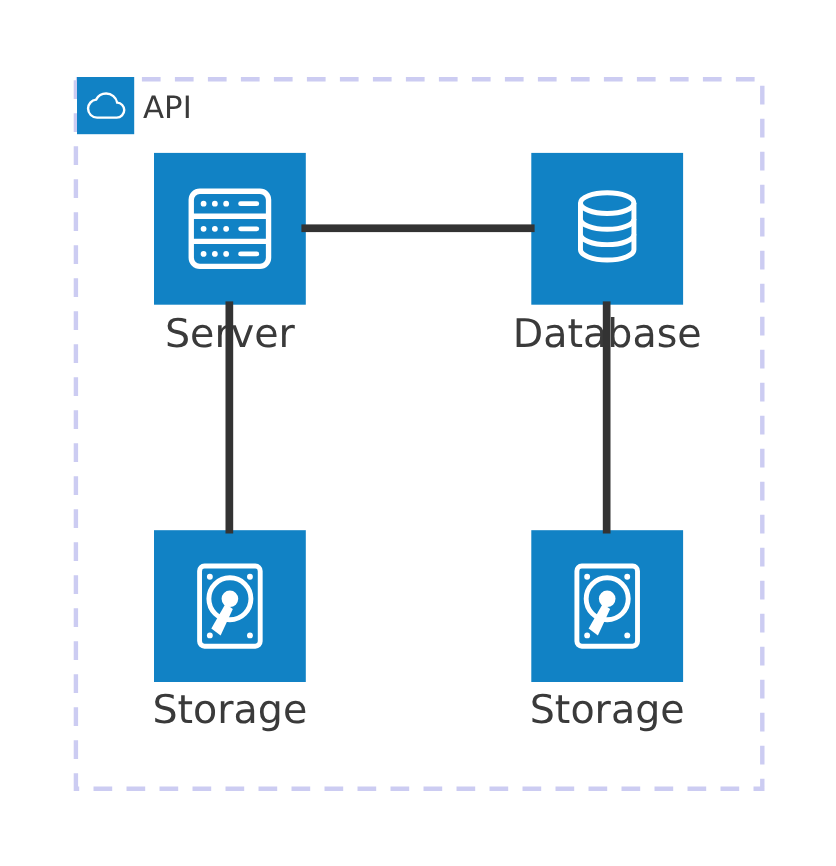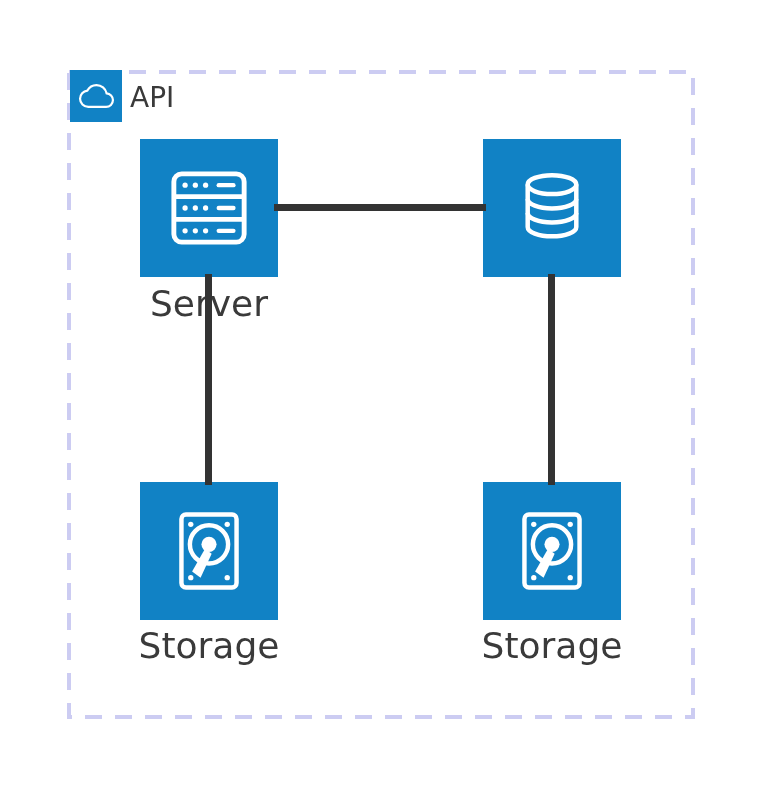--- a/index.html
+++ b/index.html
@@ -130,20 +130,21 @@
   <div class="node node-database">
     <svg class="icon-svg" width="72" height="76" viewBox="0 0 80 84" xmlns="http://www.w3.org/2000/svg">
       <g fill="none" stroke="#ffffff" stroke-width="5">
         <ellipse cx="40" cy="16" rx="27" ry="10.5"></ellipse>
         <path d="M13 16 L13 63 A27 10.5 0 0 0 67 63 L67 16"></path>
         <path d="M13 32 A27 10.5 0 0 0 67 32"></path>
         <path d="M13 47.5 A27 10.5 0 0 0 67 47.5"></path>
       </g>
     </svg>
   </div>
+  <div class="node-label label-database">Database</div>
 
   <div class="node node-storage-left">
     <svg class="icon-svg" width="64" height="82" viewBox="0 0 72 92" xmlns="http://www.w3.org/2000/svg">
       <g fill="none" stroke="#ffffff" stroke-width="5">
         <rect x="5" y="5" width="62" height="82" rx="5"></rect>
         <circle cx="36" cy="38.5" r="21.5"></circle>
       </g>
       <g fill="#ffffff" stroke="none">
         <circle cx="15.5" cy="16" r="3"></circle>
           <circle cx="56.5" cy="16" r="3"></circle>

